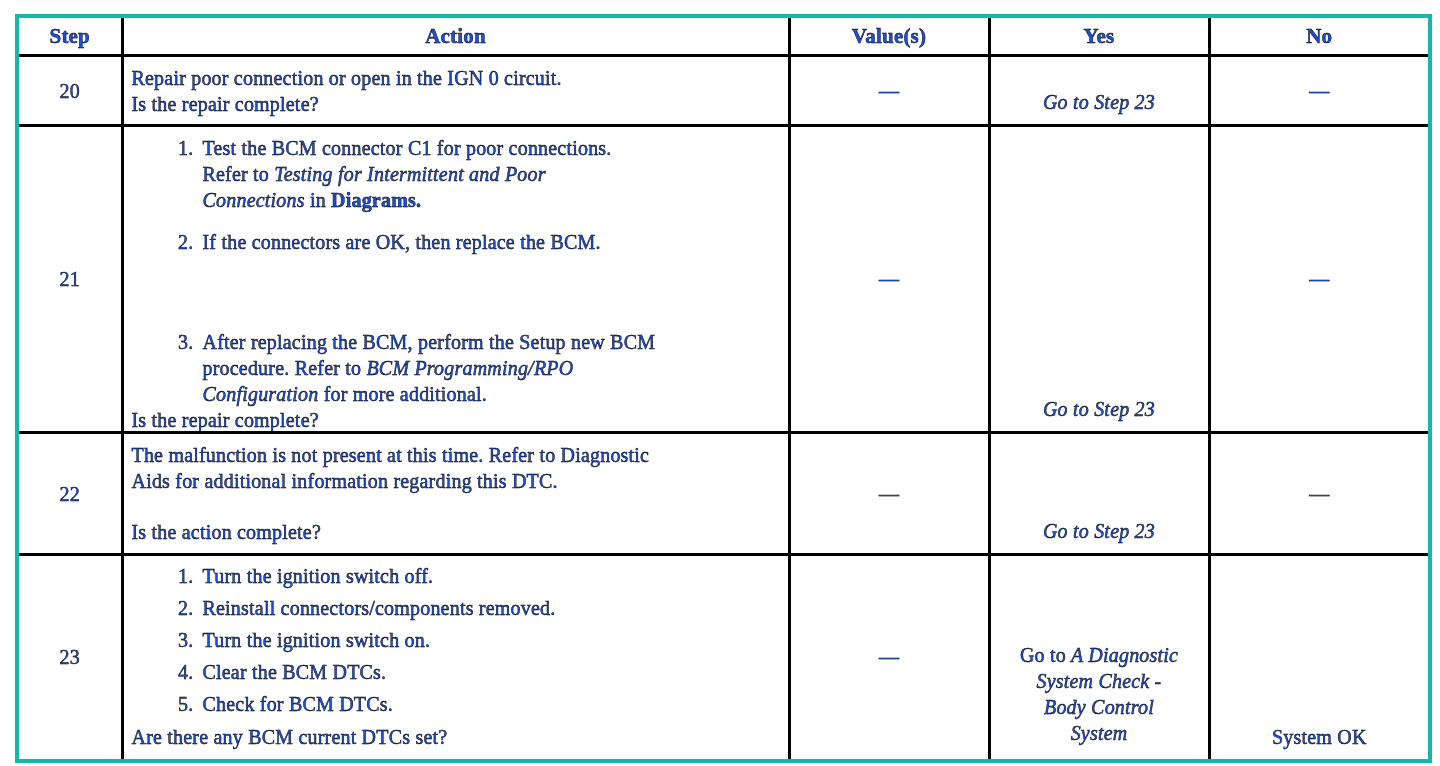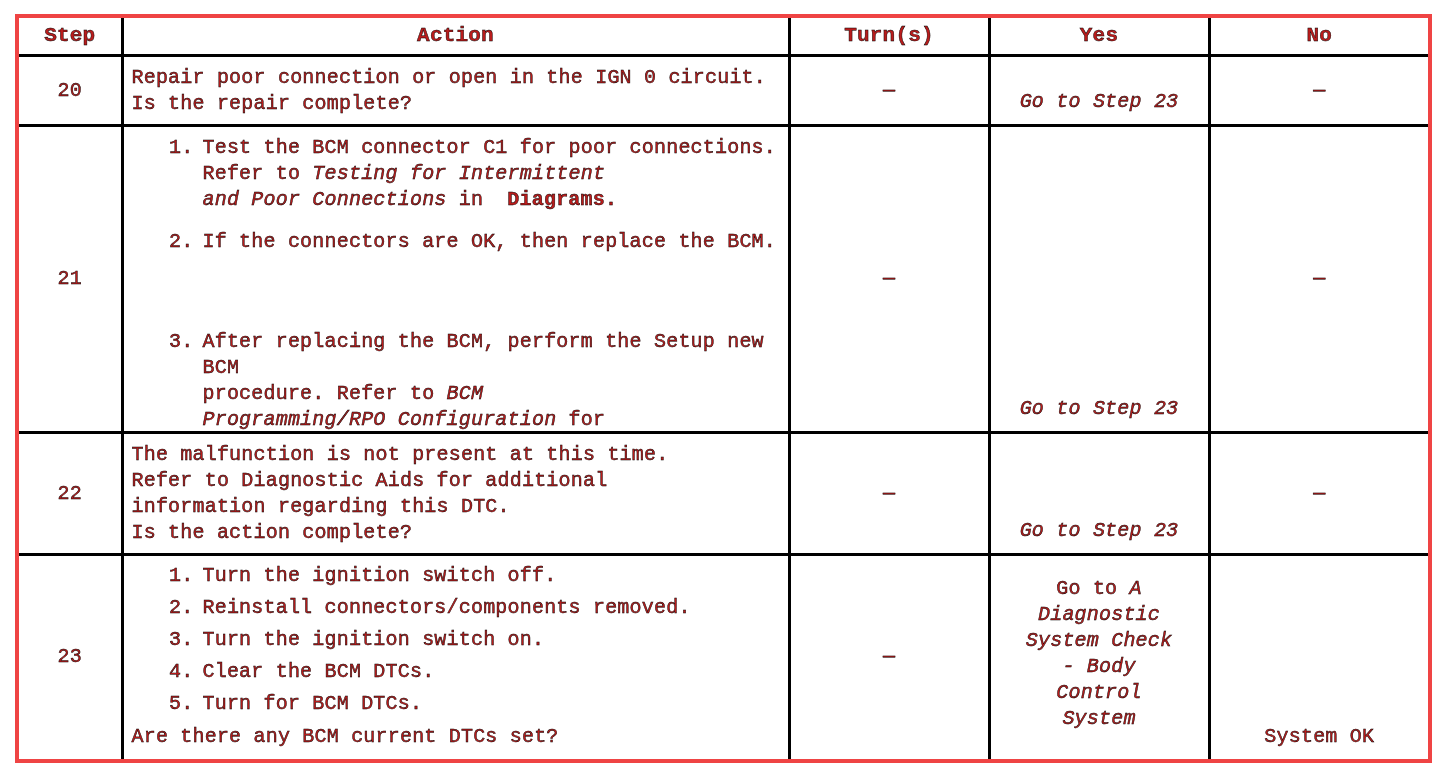--- a/index.html
+++ b/index.html
@@ -1,23 +1,23 @@
 <!DOCTYPE html>
 <html><head>
 <meta charset="utf-8">
 <style>
   html,body{margin:0;padding:0;background:#ffffff;width:1440px;height:766px;overflow:hidden;}
   .sheet{position:absolute;left:15px;top:14px;}
   table.diag{
     border-collapse:collapse;table-layout:fixed;
-    font-family:Liberation Mono, monospace;
-    font-size:20px;line-height:26px;color:#b91c1c;
+    font-family:Liberation Serif, serif;
+    font-size:20px;line-height:26px;color:#1d4ed8;
     letter-spacing:0.2px;
     -webkit-text-stroke:0.45px #000;
-    border:4px solid #ef4444;
+    border:4px solid #14b8a6;
   }
   th,td{border:3px solid #000;padding:0;overflow:hidden;}
   th{font-size:21px;font-weight:bold;text-align:center;vertical-align:middle;height:36px;}
   tr.r20{height:70px;} tr.r21{height:307px;} tr.r22{height:122px;} tr.r23{height:206px;}
   td.step-td{vertical-align:middle;text-align:center;}
   td.val-td{vertical-align:middle;text-align:center;}
   td.yes-td{vertical-align:bottom;text-align:center;padding-bottom:9px;}
   td.no-td{vertical-align:middle;text-align:center;}
   td.no-td.bottom{vertical-align:bottom;padding-bottom:9px;margin-left:44px;}
   .cellflex{display:flex;flex-direction:column;box-sizing:border-box;padding:6px 10px 7px 8px;}
@@ -27,42 +27,42 @@
   .question{margin-top:auto;}
   .item{display:flex;margin-left:36px;}
   .r21a .item{margin-bottom:16px;}
   .r23a .item{margin-bottom:6px;}
   .item.gap3{margin-top:58px;margin-bottom:0;}
   .inum{flex:0 0 26px;text-align:right;margin-right:9px;}
   .itxt{flex:1;}
   .w450{max-width:450px;}
   .w440{max-width:440px;}
   .it{font-style:italic;}
-  .b{font-weight:bold;margin-left:12px;}
+  .b{font-weight:bold;}
   .goto{font-style:italic;}
-  .yes-wrap{width:160px;margin:18px auto;}
+  .yes-wrap{width:160px;margin:4px auto;}
 </style>
 </head>
 <body>
 
 <div class="sheet">
   <table class="diag">
     <colgroup>
       <col style="width:105px">
         <col style="width:667px">
         <col style="width:200px">
         <col style="width:220px">
         <col style="width:221px">
     </colgroup>
 
     <tbody>
         <tr>
       <th>Step</th>
       <th>Action</th>
-      <th>Turn(s)</th>
+      <th>Value(s)</th>
       <th>Yes</th>
       <th>No</th>
     </tr>
 
     <tr class="r20">
       <td class="step-td">
         <span>20</span>
       </td>
       <td>
         <div class="cellflex cf20">
@@ -157,21 +157,21 @@
           <div class="item">
             <span class="inum">3.</span>
             <div class="itxt">Turn the ignition switch on.</div>
           </div>
           <div class="item">
             <span class="inum">4.</span>
             <div class="itxt">Clear the BCM DTCs.</div>
           </div>
           <div class="item">
             <span class="inum">5.</span>
-            <div class="itxt">Turn for BCM DTCs.</div>
+            <div class="itxt">Check for BCM DTCs.</div>
           </div>
           <div class="question">Are there any BCM current DTCs set?</div>
         </div>
       </td>
       <td class="val-td">
         <span>—</span>
       </td>
       <td class="yes-td">
         <div class="yes-wrap"><span>Go to </span><span class="it">A Diagnostic System Check - Body Control System</span></div>
       </td>

